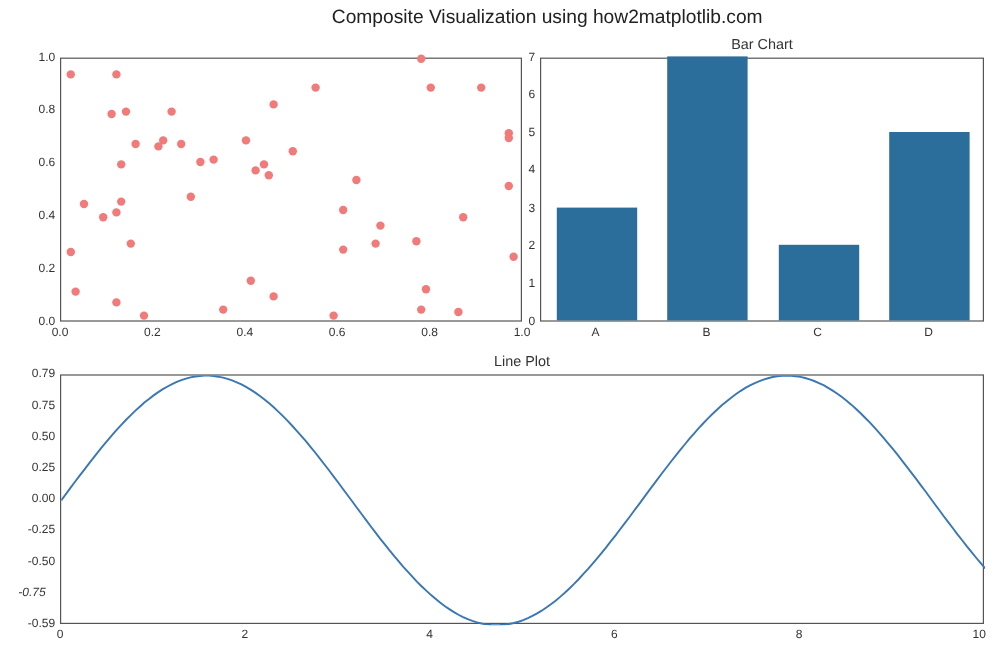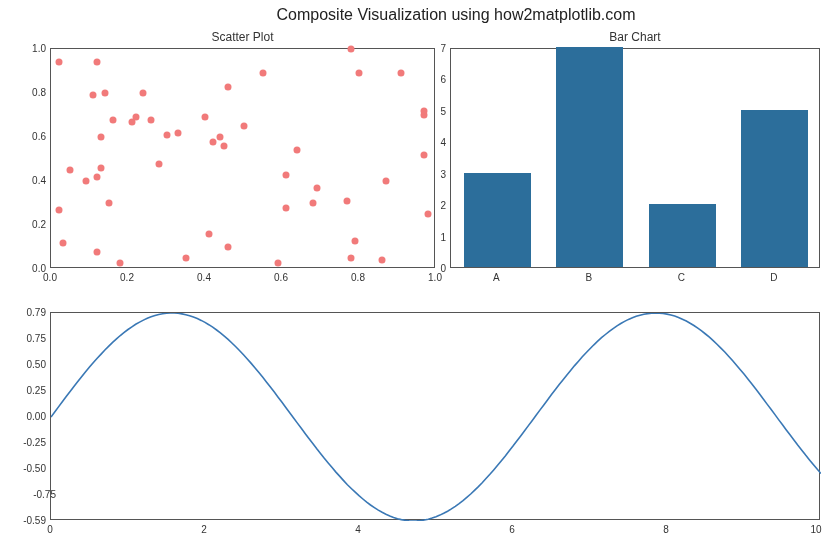--- a/index.html
+++ b/index.html
@@ -13,21 +13,20 @@
   .footer{position:absolute;width:100%;text-align:center;font-size:10px;color:#333;}
   .dot{position:absolute;width:7px;height:7px;border-radius:50%;background:#f17a7a;transform:translate(-50%,50%);} 
   .bar{position:absolute;background:#2c6e9b;bottom:0;}
   svg.linepath{position:absolute;top:0;left:0;}
 </style>
 </head>
 <body>
 <div id="stage">
   <div class="suptitle">Composite Visualization using how2matplotlib.com</div>
 
-  <div class="subtitle" id="t0" style="left: 50px; width: 385px; top: 30px;">Scatter Plot</div>
   <div class="plot" id="p0" style="left: 50px; top: 48px; width: 385px; height: 220px;">
       <div class="dot" style="left: 7.7px; bottom: 204.6px;"></div>
       <div class="dot" style="left: 7.7px; bottom: 57.2px;"></div>
       <div class="dot" style="left: 11.55px; bottom: 24.2px;"></div>
       <div class="dot" style="left: 19.25px; bottom: 96.8px;"></div>
       <div class="dot" style="left: 34.65px; bottom: 85.8px;"></div>
       <div class="dot" style="left: 42.35px; bottom: 171.6px;"></div>
       <div class="dot" style="left: 46.2px; bottom: 15.4px;"></div>
       <div class="dot" style="left: 46.2px; bottom: 90.2px;"></div>
       <div class="dot" style="left: 46.2px; bottom: 204.6px;"></div>
@@ -75,20 +74,21 @@
     </div>
 
   <div class="subtitle" id="t1" style="left: 450px; width: 370px; top: 30px;">Bar Chart</div>
   <div class="plot" id="p1" style="left: 450px; top: 48px; width: 370px; height: 220px;">
       <div class="bar" style="left: 12.95px; width: 66.6px; height: 94.2857px;"></div>
       <div class="bar" style="left: 105.45px; width: 66.6px; height: 220px;"></div>
       <div class="bar" style="left: 197.95px; width: 66.6px; height: 62.8571px;"></div>
       <div class="bar" style="left: 290.45px; width: 66.6px; height: 157.143px;"></div>
     </div>
 
+  <div class="subtitle" id="t2" style="left: 50px; width: 770px; top: 294px;">Line Plot</div>
   <div class="plot" id="p2" style="left: 50px; top: 312px; width: 770px; height: 208px;">
     <svg class="linepath" id="line-svg" width="770" height="208">
         <path d="M0.0 104.0 L3.9 98.8 L7.7 93.6 L11.5 88.5 L15.4 83.3 L19.3 78.3 L23.1 73.3 L27.0 68.3 L30.8 63.5 L34.6 58.8 L38.5 54.1 L42.4 49.6 L46.2 45.3 L50.1 41.1 L53.9 37.0 L57.8 33.1 L61.6 29.4 L65.5 25.9 L69.3 22.5 L73.2 19.4 L77.0 16.5 L80.9 13.8 L84.7 11.3 L88.6 9.1 L92.4 7.1 L96.3 5.3 L100.1 3.8 L104.0 2.5 L107.8 1.5 L111.6 0.8 L115.5 0.3 L119.3 0.0 L123.2 0.0 L127.1 0.3 L130.9 0.9 L134.8 1.7 L138.6 2.7 L142.4 4.0 L146.3 5.6 L150.2 7.4 L154.0 9.4 L157.8 11.7 L161.7 14.2 L165.6 17.0 L169.4 19.9 L173.3 23.1 L177.1 26.4 L180.9 30.0 L184.8 33.8 L188.7 37.7 L192.5 41.8 L196.3 46.0 L200.2 50.4 L204.1 54.9 L207.9 59.6 L211.8 64.3 L215.6 69.2 L219.4 74.1 L223.3 79.1 L227.1 84.2 L231.0 89.3 L234.8 94.5 L238.7 99.7 L242.6 104.9 L246.4 110.1 L250.3 115.3 L254.1 120.4 L257.9 125.5 L261.8 130.6 L265.6 135.6 L269.5 140.5 L273.3 145.3 L277.2 150.0 L281.1 154.6 L284.9 159.1 L288.8 163.4 L292.6 167.6 L296.4 171.7 L300.3 175.5 L304.2 179.2 L308.0 182.7 L311.9 186.0 L315.7 189.1 L319.5 192.0 L323.4 194.6 L327.3 197.1 L331.1 199.3 L334.9 201.2 L338.8 203.0 L342.6 204.4 L346.5 205.7 L350.3 206.6 L354.2 207.3 L358.1 207.8 L361.9 208.0 L365.8 207.9 L369.6 207.6 L373.4 207.0 L377.3 206.2 L381.1 205.1 L385.0 203.7 L388.9 202.1 L392.7 200.3 L396.6 198.2 L400.4 195.9 L404.3 193.3 L408.1 190.6 L412.0 187.6 L415.8 184.4 L419.7 181.0 L423.5 177.4 L427.4 173.6 L431.2 169.7 L435.0 165.5 L438.9 161.3 L442.7 156.9 L446.6 152.3 L450.4 147.7 L454.3 142.9 L458.1 138.0 L462.0 133.1 L465.8 128.0 L469.7 122.9 L473.6 117.8 L477.4 112.6 L481.3 107.5 L485.1 102.3 L488.9 97.1 L492.8 91.9 L496.7 86.7 L500.5 81.6 L504.4 76.6 L508.2 71.6 L512.1 66.7 L515.9 61.9 L519.8 57.2 L523.6 52.6 L527.5 48.2 L531.3 43.8 L535.1 39.7 L539.0 35.7 L542.9 31.8 L546.7 28.2 L550.5 24.7 L554.4 21.5 L558.3 18.4 L562.1 15.6 L566.0 12.9 L569.8 10.5 L573.6 8.4 L577.5 6.4 L581.4 4.8 L585.2 3.3 L589.0 2.2 L592.9 1.2 L596.8 0.6 L600.6 0.2 L604.5 0.0 L608.3 0.1 L612.1 0.5 L616.0 1.1 L619.9 2.0 L623.7 3.1 L627.5 4.5 L631.4 6.2 L635.3 8.0 L639.1 10.2 L642.9 12.5 L646.8 15.1 L650.6 17.9 L654.5 21.0 L658.4 24.2 L662.2 27.6 L666.0 31.2 L669.9 35.1 L673.8 39.0 L677.6 43.2 L681.5 47.5 L685.3 51.9 L689.1 56.5 L693.0 61.1 L696.9 65.9 L700.7 70.8 L704.6 75.8 L708.4 80.8 L712.3 85.9 L716.1 91.1 L720.0 96.2 L723.8 101.4 L727.6 106.6 L731.5 111.8 L735.3 117.0 L739.2 122.1 L743.1 127.2 L746.9 132.3 L750.8 137.2 L754.6 142.1 L758.5 146.9 L762.3 151.6 L766.1 156.1 L770.0 160.6 " fill="none" stroke="#3a78b5" stroke-width="1.6"></path>
       </svg>
   </div>
 
 <div class="tick-label x" style="left: 50px; top: 272px;">0.0</div>
     <div class="tick-label x" style="left: 127px; top: 272px;">0.2</div>
     <div class="tick-label x" style="left: 204px; top: 272px;">0.4</div>
     <div class="tick-label x" style="left: 281px; top: 272px;">0.6</div>
@@ -112,21 +112,21 @@
     <div class="tick-label y" style="left: 428px; top: 110.857px; width: 18px;">5</div>
     <div class="tick-label y" style="left: 428px; top: 79.4286px; width: 18px;">6</div>
     <div class="tick-label y" style="left: 428px; top: 48px; width: 18px;">7</div>
     <div class="tick-label x" style="left: 50px; top: 524px;">0</div>
     <div class="tick-label x" style="left: 204px; top: 524px;">2</div>
     <div class="tick-label x" style="left: 358px; top: 524px;">4</div>
     <div class="tick-label x" style="left: 512px; top: 524px;">6</div>
     <div class="tick-label x" style="left: 666px; top: 524px;">8</div>
     <div class="tick-label x" style="left: 816px; top: 524px;">10</div>
     <div class="tick-label y" style="left: 12px; top: 520px; width: 34px;">-0.59</div>
-    <div class="tick-label y" style="left: 22px; top: 494px; width: 34px;">-0.75</div>
+    <div class="tick-label y" style="left: 4px; top: 494px; width: 34px; font-style: italic;">-0.75</div>
     <div class="tick-label y" style="left: 12px; top: 468px; width: 34px;">-0.50</div>
     <div class="tick-label y" style="left: 12px; top: 442px; width: 34px;">-0.25</div>
     <div class="tick-label y" style="left: 12px; top: 416px; width: 34px;">0.00</div>
     <div class="tick-label y" style="left: 12px; top: 390px; width: 34px;">0.25</div>
     <div class="tick-label y" style="left: 12px; top: 364px; width: 34px;">0.50</div>
     <div class="tick-label y" style="left: 12px; top: 338px; width: 34px;">0.75</div>
     <div class="tick-label y" style="left: 12px; top: 312px; width: 34px;">0.79</div>
   </div>
 
 </body></html>

